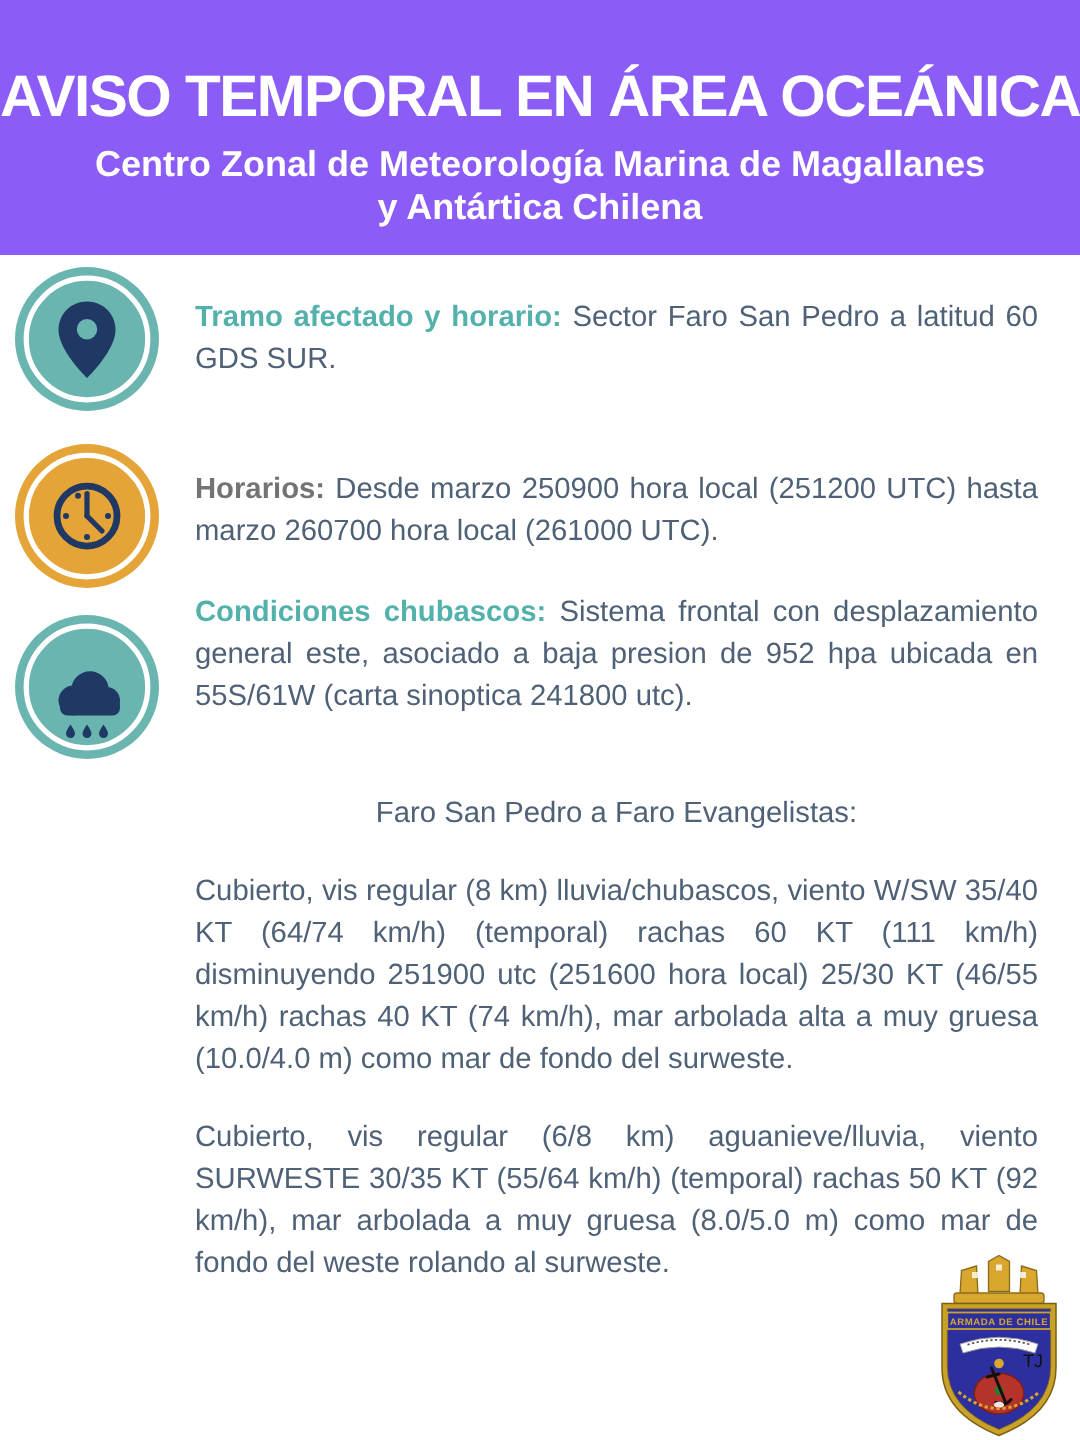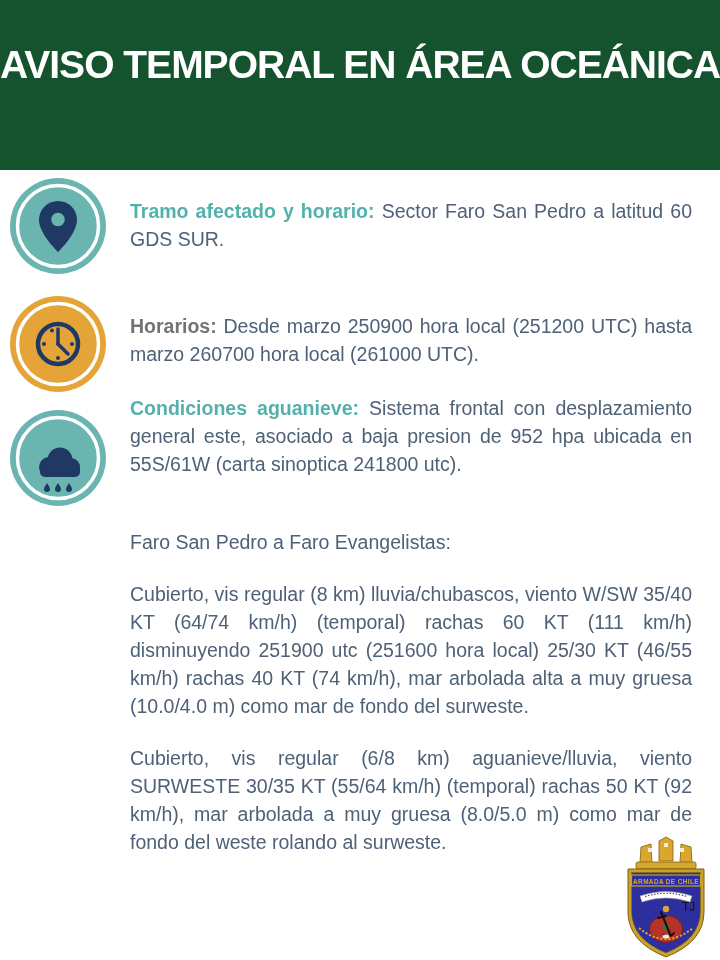--- a/index.html
+++ b/index.html
@@ -8,21 +8,21 @@
     position:relative;
     width:720px;height:960px;
     background:#ffffff;
     overflow:hidden;
     font-family:"Liberation Sans", sans-serif;
     margin:0 auto;
   }
   
   .header{
     position:absolute;top:0;left:0;width:720px;height:170px;
-    background:#14532d;color:#ffffff;text-align:center;
+    background:#8b5cf6;color:#ffffff;text-align:center;
   }
   .header .title{
     margin-top:42px;
     font-size:39px;font-weight:bold;letter-spacing:-1px;
     line-height:46px;white-space:nowrap;
   }
   .header .subtitle{
     font-size:24px;font-weight:bold;line-height:29px;margin-top:7px;
   }
   
@@ -41,34 +41,38 @@
   .txt-3{top:394px;}
   .lead{font-weight:bold;}
   .accent-teal{color:#53B1AC;margin-top:44px;}
   .accent-orange{color:#737373;}
   
   .paragraphs{
     position:absolute;left:130px;top:528px;width:562px;
     font-size:19.5px;line-height:28px;color:#4F6177;
   }
   .paragraphs p{margin:0;}
-  .paragraphs .p-head{text-align:left;}
+  .paragraphs .p-head{text-align:center;}
   .paragraphs .p-body{text-align:justify;margin-top:24px;}
   .group-2{margin-top:16px !important;}
   
   .emblem{position:absolute;left:618px;top:836px;width:96px;height:122px;}
   .emblem svg{display:block;}
 </style>
 </head>
 <body>
 
 <div class="page">
 
   <div class="header">
     <div class="title">AVISO TEMPORAL EN ÁREA OCEÁNICA</div>
+    <div class="subtitle">
+      <div>Centro Zonal de Meteorología Marina de Magallanes</div>
+      <div>y Antártica Chilena</div>
+    </div>
   </div>
 
   <div class="badge badge-1">
     <svg width="96" height="96" viewBox="0 0 96 96" aria-hidden="true">
       <circle cx="48" cy="48" r="48" fill="#6BB5B1"></circle>
       <circle cx="48" cy="48" r="40.5" fill="none" stroke="#ffffff" stroke-width="3.5"></circle>
       <path fill="#1F3864" d="M48 23c-10.7 0-19 8.4-19 19 0 13.8 19 32 19 32s19-18.2 19-32c0-10.6-8.3-19-19-19z"></path>
       <circle cx="48" cy="41.5" r="6.8" fill="#6BB5B1"></circle>
     </svg>
   </div>
@@ -104,21 +108,21 @@
         <circle cx="50" cy="50" r="12.5"></circle>
         <circle cx="61" cy="57" r="9"></circle>
         <rect x="30" y="55" width="40" height="12" rx="5"></rect>
         <path d="M37 73c1.8 2.8 3 4.4 3 6a3 3 0 1 1-6 0c0-1.6 1.2-3.2 3-6z"></path>
         <path d="M48 73c1.8 2.8 3 4.4 3 6a3 3 0 1 1-6 0c0-1.6 1.2-3.2 3-6z"></path>
         <path d="M59 73c1.8 2.8 3 4.4 3 6a3 3 0 1 1-6 0c0-1.6 1.2-3.2 3-6z"></path>
       </g>
     </svg>
   </div>
   <div class="txt txt-3">
-    <span class="lead accent-teal">Condiciones aguanieve:</span>
+    <span class="lead accent-teal">Condiciones chubascos:</span>
     <span>Sistema frontal con desplazamiento general este, asociado a baja presion de 952 hpa ubicada en 55S/61W (carta sinoptica 241800 utc).</span>
   </div>
 
   <div class="paragraphs">
     <p class="p-head">Faro San Pedro a Faro Evangelistas:</p>
     <p class="p-body">Cubierto, vis regular (8 km) lluvia/chubascos, viento W/SW 35/40 KT (64/74 km/h) (temporal) rachas 60 KT (111 km/h) disminuyendo 251900 utc (251600 hora local) 25/30 KT (46/55 km/h) rachas 40 KT (74 km/h), mar arbolada alta a muy gruesa (10.0/4.0 m) como mar de fondo del surweste.</p>
     <p class="p-body">Cubierto, vis regular (6/8 km) aguanieve/lluvia, viento SURWESTE 30/35 KT (55/64 km/h) (temporal) rachas 50 KT (92 km/h), mar arbolada a muy gruesa (8.0/5.0 m) como mar de fondo del weste rolando al surweste.</p>
   </div>
 
   <div class="emblem">

